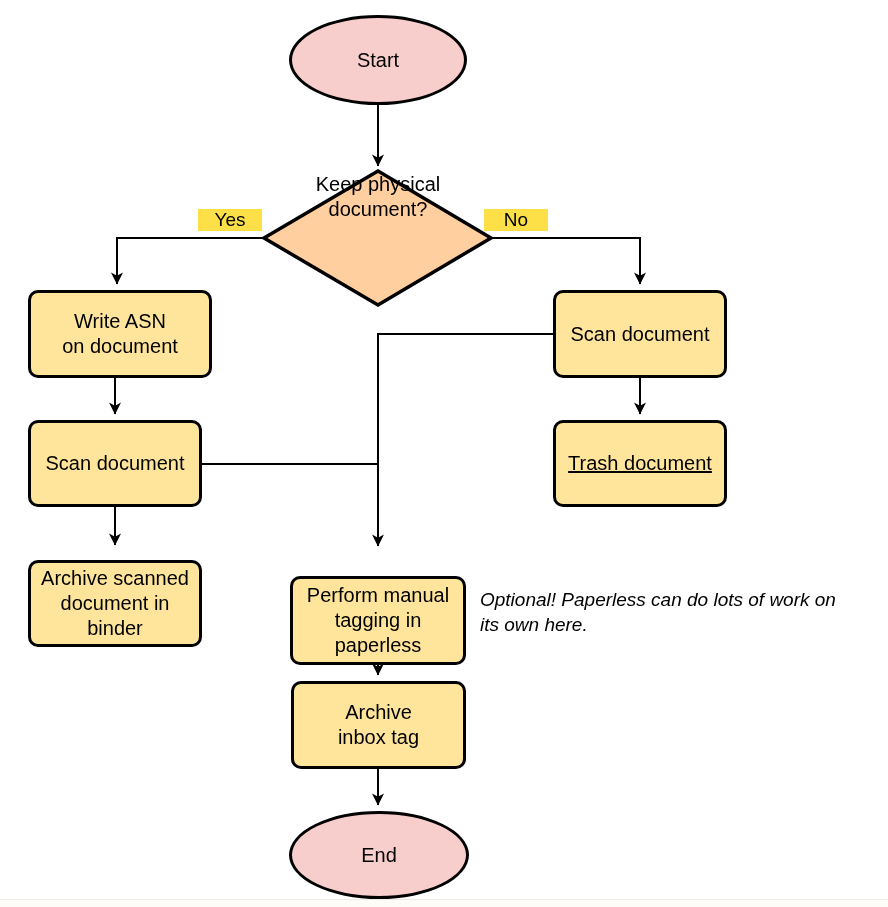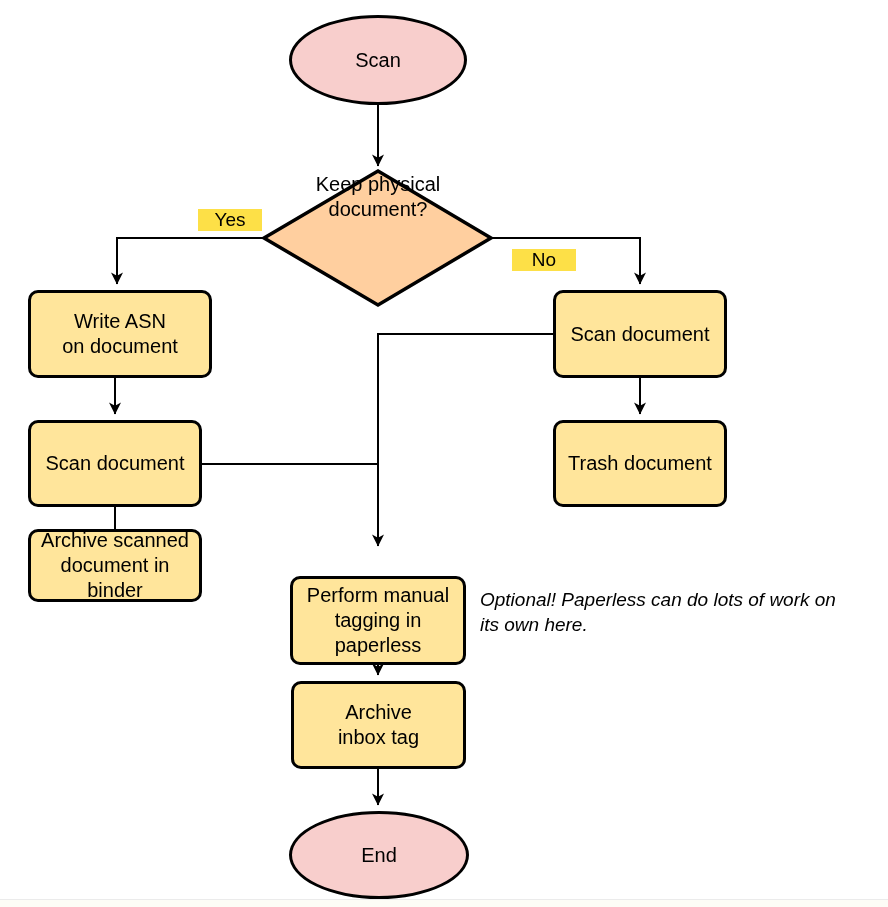--- a/index.html
+++ b/index.html
@@ -98,52 +98,52 @@
     <path d="M640,378 L640,414" fill="none" stroke="#000" stroke-width="2" marker-end="url(#arrow)"></path>
     <path d="M553,334 L378,334 L378,546" fill="none" stroke="#000" stroke-width="2" marker-end="url(#arrow)"></path>
     <path d="M202,464 L377,464" fill="none" stroke="#000" stroke-width="2"></path>
     <path d="M378,641 L378,675" fill="none" stroke="#000" stroke-width="2" marker-end="url(#arrow)"></path>
     <path d="M378,769 L378,805" fill="none" stroke="#000" stroke-width="2" marker-end="url(#arrow)"></path>
 
     <polygon points="378,171 491,238 378,305 264,238" fill="#FFCF9F" stroke="#000" stroke-width="3.5"></polygon>
   </svg>
 
   <div class="node terminator" style="left:289px; top:15px; width:178px; height:90px;">
-    <span>Scan</span>
+    <span>Start</span>
   </div>
 
   <div class="decision-overlay" style="left:278px; top:172px; width:200px; height:132px;">
     <span>Keep physical
 document?</span>
   </div>
 
   <div class="edge-label" style="left:198px; top:209px; width:60px;">Yes</div>
 
-  <div class="edge-label" style="left:512px; top:209px; width:60px;margin-top:40px;">No</div>
+  <div class="edge-label" style="left:484px; top:209px; width:60px;">No</div>
 
   <div class="node process" style="left:28px; top:290px; width:184px; height:88px;">
     <span>Write ASN
 on document</span>
   </div>
 
   <div class="node process" style="left:28px; top:420px; width:174px; height:87px;">
     <span>Scan document</span>
   </div>
 
-  <div class="node process" style="left:28px; top:529px; width:174px; height:73px;">
+  <div class="node process" style="left:28px; top:560px; width:174px; height:87px;">
     <span>Archive scanned
 document in
 binder</span>
   </div>
 
   <div class="node process" style="left:553px; top:290px; width:174px; height:88px;">
     <span>Scan document</span>
   </div>
 
-  <div class="node process" style="left:553px; top:420px; width:174px; height:87px;">
+  <div class="node process" style="left:553px; top:420px; width:174px; height:87px;text-decoration:underline;">
     <span>Trash document</span>
   </div>
 
   <div class="node process" style="left:290px; top:576px; width:176px; height:89px;">
     <span>Perform manual
 tagging in
 paperless</span>
   </div>
 
   <div class="note" style="left:480px; top:587px; width:405px;">Optional! Paperless can do lots of work on

